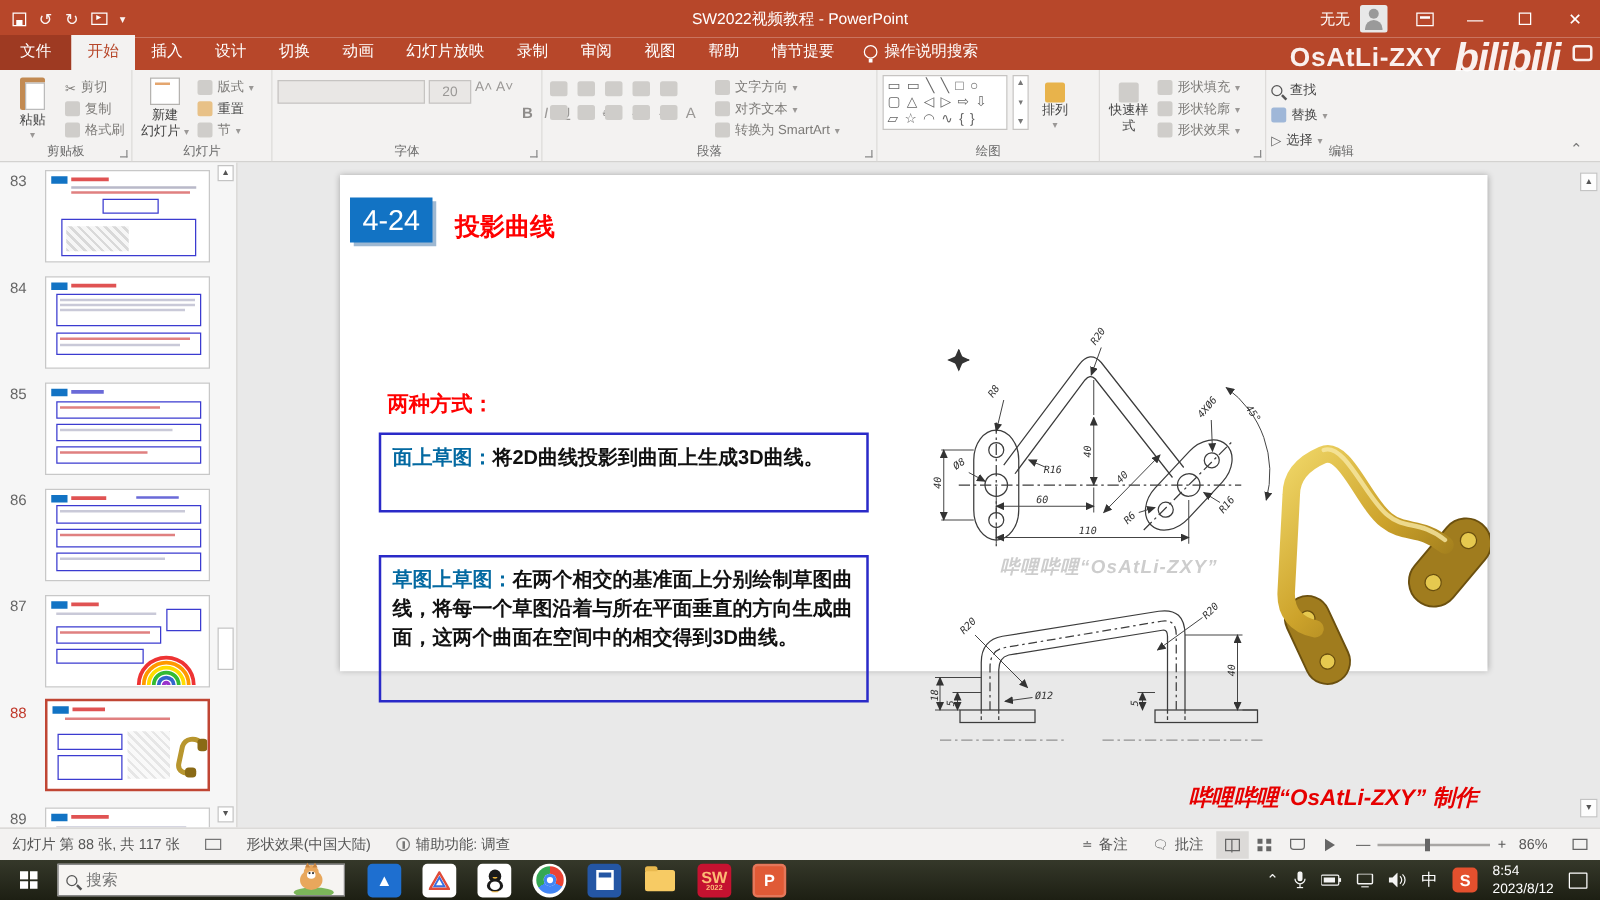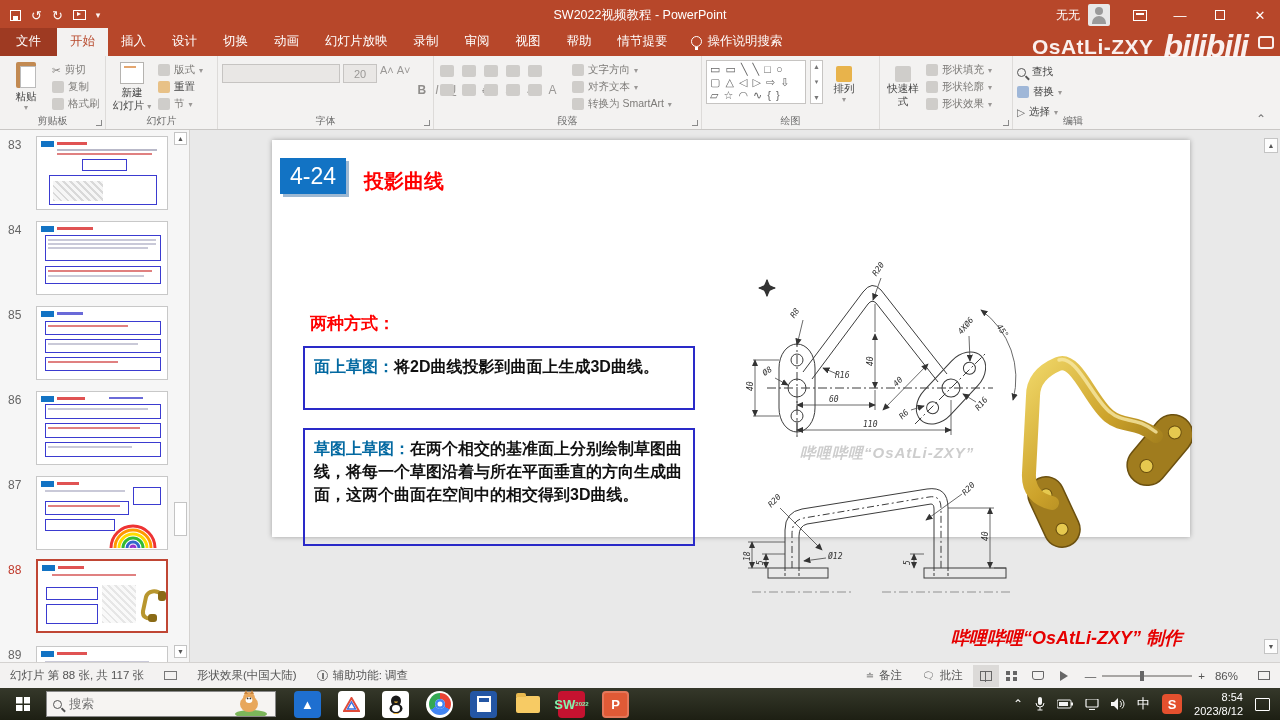--- a/index.html
+++ b/index.html
@@ -78,21 +78,21 @@
   .canvas{position:relative;flex:1;height:532px}
   .slide{position:absolute;left:82px;top:10px;width:918px;height:397px;background:#fff;box-shadow:0 0 5px rgba(0,0,0,.3)}
   .badge{position:absolute;left:8px;top:18px;width:66px;height:36px;background:#1273c4;color:#fff;font-size:23px;display:flex;align-items:center;justify-content:center;box-shadow:3px 3px 0 #9db8d2}
   .s-title{position:absolute;left:92px;top:28px;color:#ff0000;font-weight:bold;font-size:20px}
   .s-intro{position:absolute;left:66px;top:76px;font-size:17px;font-weight:bold;color:#111}
   .s-intro .red{color:#ff0000}
   .s-methods{position:absolute;left:38px;top:172px;font-size:17px;font-weight:bold;color:#ff0000}
   .s-box{position:absolute;left:31px;width:392px;border:2px solid #2a2ac8;padding:7px 9px;font-size:16px;font-weight:bold;color:#111;line-height:1.45}
   .s-box .red{color:#0369a1}
   .s-box1{top:206px;height:64px}
-  .s-box2{top:288px;height:118px}
+  .s-box2{top:304px;height:118px}
   .wm-mid{position:absolute;left:528px;top:304px;color:#cdcdcd;font-size:15px;font-style:italic;font-weight:bold;letter-spacing:1px}
   .credit{position:absolute;right:8px;top:486px;color:#e60000;font-size:18px;font-weight:bold;font-style:italic}
   .dimtext{font-family:"DejaVu Sans Mono",monospace;font-style:italic;font-size:8px;fill:#333}
   .vscroll{position:absolute;right:2px;top:8px;width:14px;height:516px}
   .vscroll .arr{position:absolute;left:0;width:14px;height:15px;background:#fdfdfd;border:1px solid #c4c4c4;font-size:7px;color:#555;display:flex;align-items:center;justify-content:center}
   .collapse{position:absolute;right:14px;top:112px;font-size:12px;color:#777;z-index:5}
   
   .statusbar{position:absolute;left:0;top:662px;width:1280px;height:26px;background:#f3f2f1;border-top:1px solid #d4d2d0;display:flex;align-items:center;font-size:11.5px;color:#555}
   .sb-item{display:flex;align-items:center;gap:5px;padding:0 10px;white-space:nowrap}
   .sb-right{margin-left:auto;display:flex;align-items:center}
@@ -125,27 +125,27 @@
   .app-tri{background:#fff}
   .app-qq{background:#fff}
   .app-chrome{background:#fff;border-radius:50%}
   .chromeball{width:22px;height:22px;border-radius:50%;background:conic-gradient(#ea4335 0 33%,#4285f4 33% 66%,#34a853 66% 100%);position:relative}
   .chromeball:after{content:"";position:absolute;left:6px;top:6px;width:10px;height:10px;border-radius:50%;background:#fff;box-shadow:inset 0 0 0 2.5px #4285f4}
   .app-calc{background:#2456a4;color:#fff}
   .calcgrid{width:14px;height:16px;background:#fff;position:relative}
   .calcgrid:after{content:"";position:absolute;left:2px;top:2px;width:10px;height:4px;background:#2456a4}
   .folder{width:24px;height:17px;background:#f7cb64;border-radius:2px;position:relative}
   .folder:before{content:"";position:absolute;left:0;top:-3px;width:10px;height:4px;background:#e9b94e;border-radius:2px 2px 0 0}
-  .app-sw{background:#c51230;color:#86efac;flex-direction:row;line-height:1}
+  .app-sw{background:#c51230;color:#fdba74;flex-direction:column;line-height:1}
   .app-sw .yr{font-size:6px}
   .app-pp{background:#d24726;color:#fff}
   .app-pp.active{box-shadow:0 0 0 2px rgba(255,255,255,.18) inset;background:#e05a36}
   .tray{margin-left:auto;display:flex;align-items:center;gap:12px;padding-right:10px;font-size:12px}
   .trayic{opacity:.95;display:flex;align-items:center;justify-content:center}
-  .clock{text-align:right;font-size:11px;line-height:1.3}
+  .clock{text-align:left;font-size:11px;line-height:1.3}
   .actionctr{width:15px;height:13px;border:1.3px solid #fff;border-radius:1px;position:relative}
   .sogou{width:20px;height:20px;background:#e4502e;border-radius:4px;color:#fff;font-weight:bold;font-size:13px;display:flex;align-items:center;justify-content:center}
   .imezh{font-size:13px}
 </style>
 </head>
 <body>
 
 <div class="titlebar">
   <div class="qat">
     <span class="saveicon"></span>

